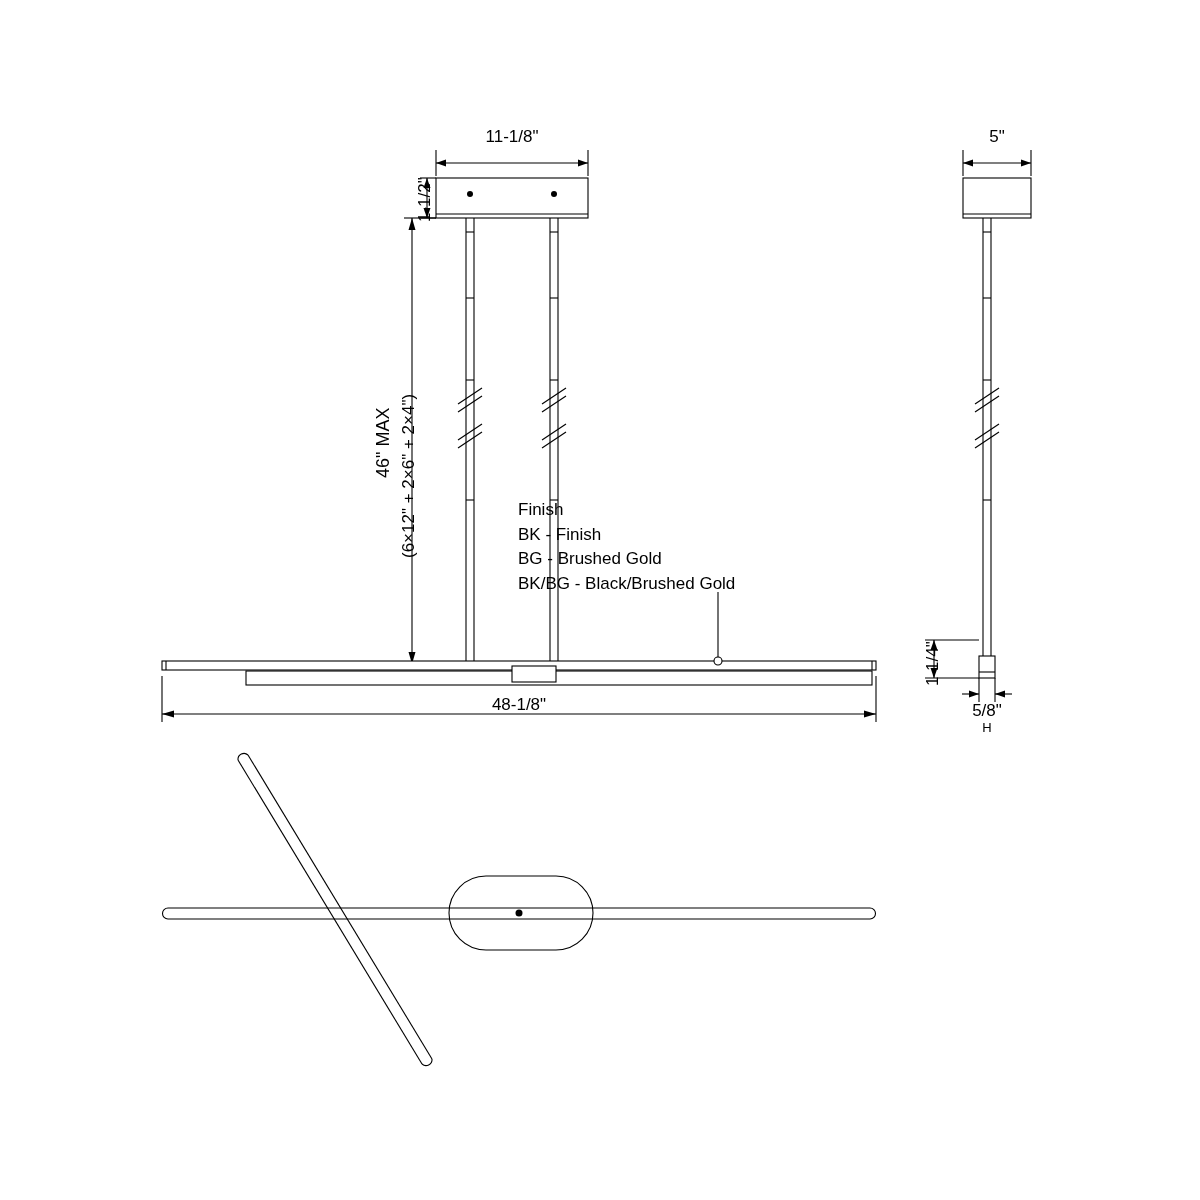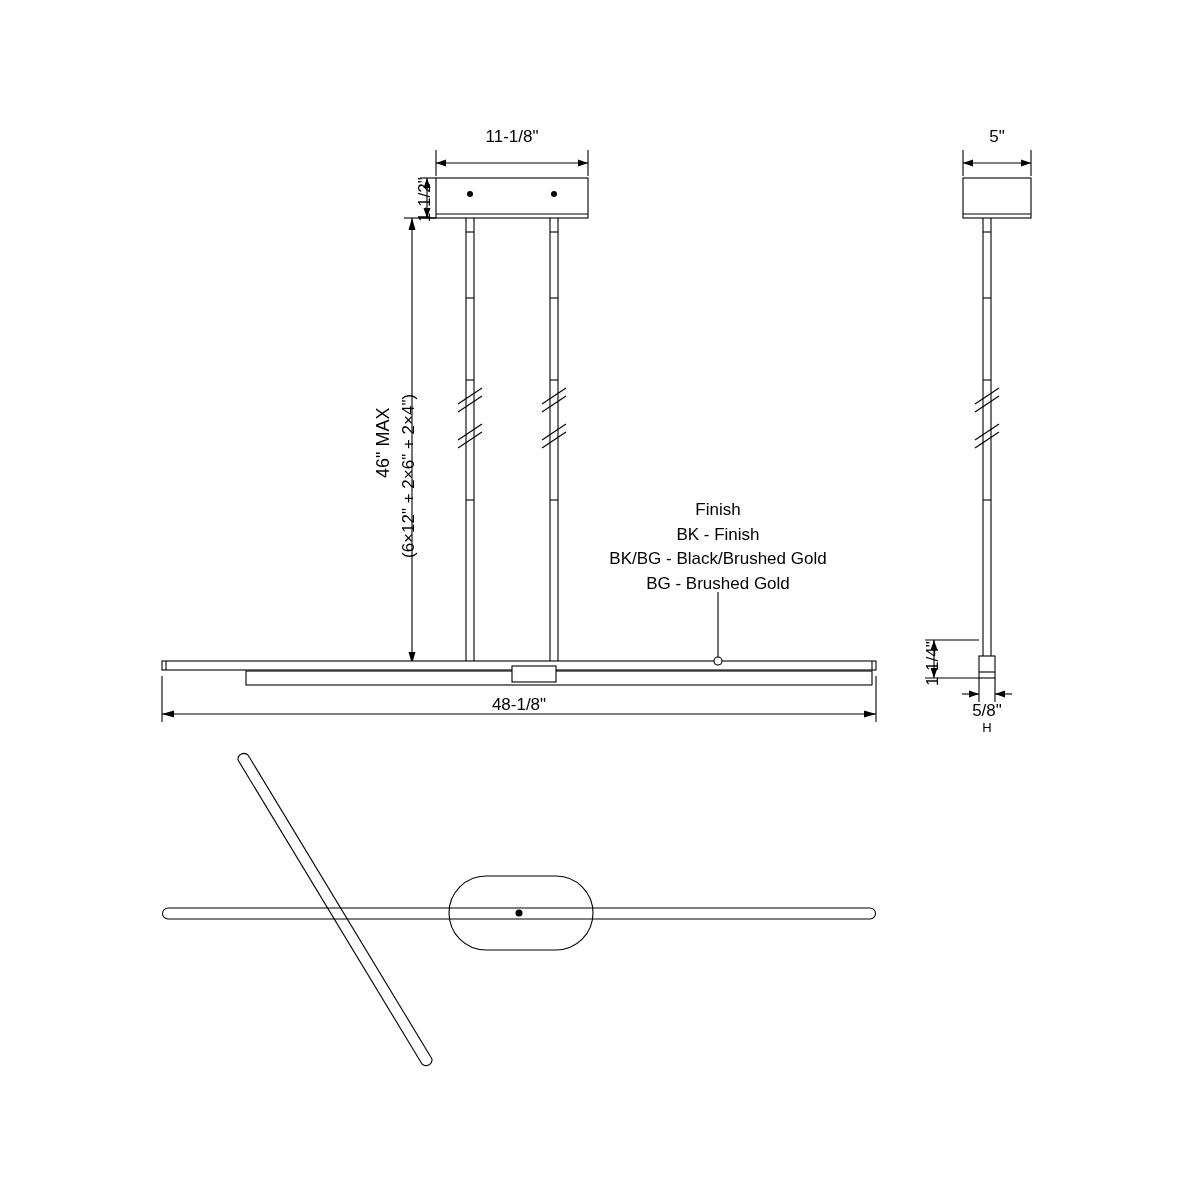--- a/index.html
+++ b/index.html
@@ -30,21 +30,21 @@
     transform-origin: 0 0;
     transform: rotate(-90deg);
   }
   .lbl.center {
     text-align: center;
   }
   .finish-block {
     position: absolute;
     font-size: 17px;
     line-height: 1.45;
-    text-align: center;
+    text-align: left;
     white-space: nowrap;
   }
   svg {
     position: absolute;
     left: 0;
     top: 0;
   }
 </style>
 </head>
 <body>
@@ -217,17 +217,17 @@
 
   <div class="lbl vert" style="left:922px; top:686px;">1-1/4"</div>
 
   <div class="lbl center" style="left:937px; top:700px; width:100px;">5/8"</div>
 
   <div class="lbl center" style="left:937px; top:720px; width:100px; font-size:13px;">H</div>
 
   <div class="finish-block" style="left:518px; top:498px; width:400px;">
     <div>Finish</div>
     <div>BK - Finish</div>
+    <div>BG - Brushed Gold</div>
     <div>BK/BG - Black/Brushed Gold</div>
-    <div>BG - Brushed Gold</div>
   </div>
 
 </div>
 
 </body></html>

